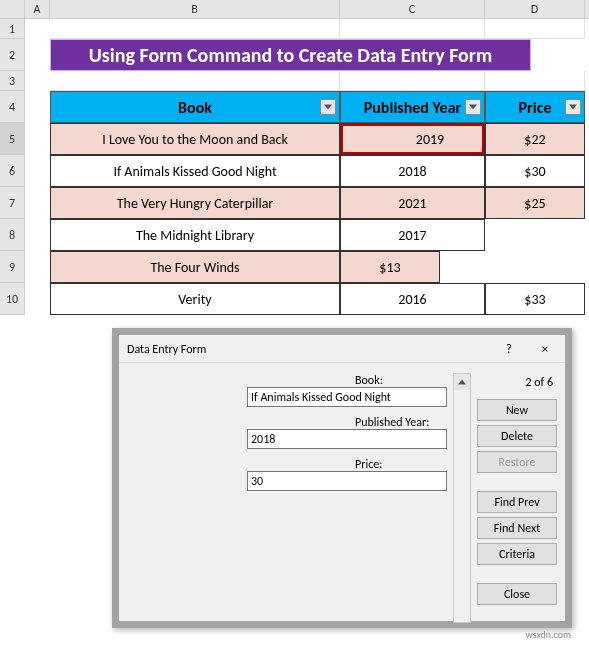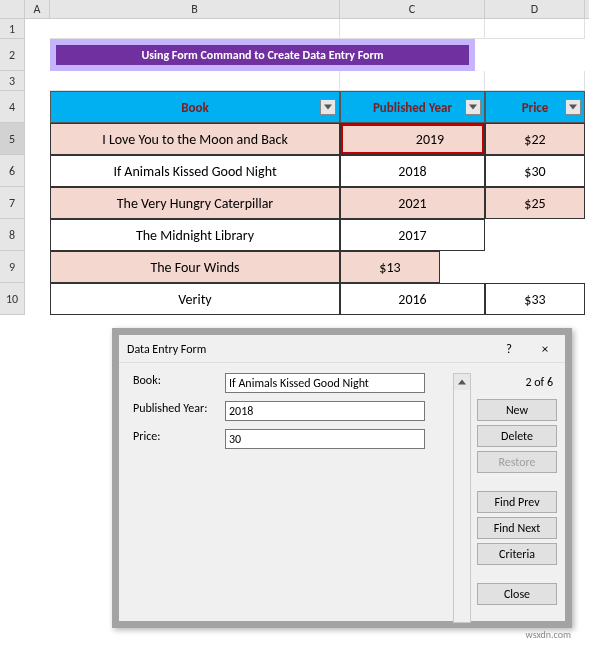--- a/index.html
+++ b/index.html
@@ -10,36 +10,36 @@
 .col-header { text-align: center; font-size: 12px; color: #333; padding: 2px 0; border-right: 1px solid #ccc; background: #e6e6e6; }
 .row-header { width: 25px; text-align: center; font-size: 12px; color: #333; background: #e6e6e6; border-right: 1px solid #ccc; border-bottom: 1px solid #ccc; display: flex; align-items: center; justify-content: center; }
 .row-header.selected { background: #d2d2d2; }
 .col-A { width: 25px; } .col-B { width: 290px; } .col-C { width: 145px; } .col-D { width: 100px; }
 
 .row { display: flex; height: 32px; }
 .row.tight { height: 20px; }
 .cell { border-right: 1px solid #e0e0e0; border-bottom: 1px solid #e0e0e0; display: flex; align-items: center; justify-content: center; font-size: 14px; background: #fff; }
 .cell.col-A { background: transparent; border: none; }
 
-.title-merged { background: #7030a0; color: #fff; font-weight: bold; font-size: 12px; width: 425px; border: 6px solid #c4b5fd; }
-.th { background: #00b0f0; color: #7f1d1d; font-weight: bold; font-size: 13px; border: 1px solid #555; position: relative; }
+.title-merged { background: #7030a0; color: #fff; font-weight: bold; font-size: 20px; width: 481px; border: 1px solid #c4b5fd; }
+.th { background: #00b0f0; color: #000000; font-weight: bold; font-size: 16px; border: 1px solid #555; position: relative; }
 .filter-btn { position: absolute; right: 3px; top: 50%; transform: translateY(-50%); width: 16px; height: 16px; background: #e7e7e7; border: 1px solid #888; display: flex; align-items: center; justify-content: center; }
 .filter-btn svg { width: 8px; height: 6px; }
 
 .td { border: 1px solid #333; background: #fff; font-size: 14px; }
 .td.striped { background: #f4d7cf; }
 .td.highlight { box-shadow: inset 0 0 0 2px #c00000; padding-left: 35px; }
 
 .dialog { position: absolute; left: 112px; top: 328px; width: 460px; height: 300px; background: #f0f0f0; border: 7px solid #a3a3a3; box-shadow: 2px 2px 6px rgba(0,0,0,0.3); }
 .dialog-title { display: flex; justify-content: space-between; align-items: center; padding: 6px 8px; font-size: 12px; border-bottom: 1px solid #ddd; }
 .dialog-title-right { display: flex; gap: 12px; align-items: center; }
 .dialog-close, .dialog-help { width: 24px; text-align: center; cursor: default; font-size: 13px; }
 .dialog-body { display: flex; padding: 10px 8px 8px 14px; gap: 6px; }
 .form-area { flex: 1; }
-.form-row { display: flex; align-items: flex-start; margin-bottom: 8px; font-size: 12px; }
+.form-row { display: flex; align-items: flex-end; margin-bottom: 8px; font-size: 12px; flex-direction: column; }
 .form-label { width: 92px; }
 .form-input { width: 200px; height: 20px; border: 1px solid #777; background: #fff; font-size: 12px; padding: 1px 3px; }
 .scroll-col { width: 18px; background: #f0f0f0; border: 1px solid #c8c8c8; position: relative; height: 250px; }
 .scroll-arrow { width: 16px; height: 16px; background: #e7e7e7; display: flex; align-items: center; justify-content: center; }
 .btn-col { width: 80px; display: flex; flex-direction: column; gap: 4px; }
 .counter { font-size: 12px; text-align: right; padding: 2px 4px 6px; }
 .dlg-btn { height: 22px; background: #e1e1e1; border: 1px solid #adadad; font-size: 12px; display: flex; align-items: center; justify-content: center; }
 .dlg-btn.disabled { color: #a0a0a0; }
 .btn-gap { height: 10px; }
 

